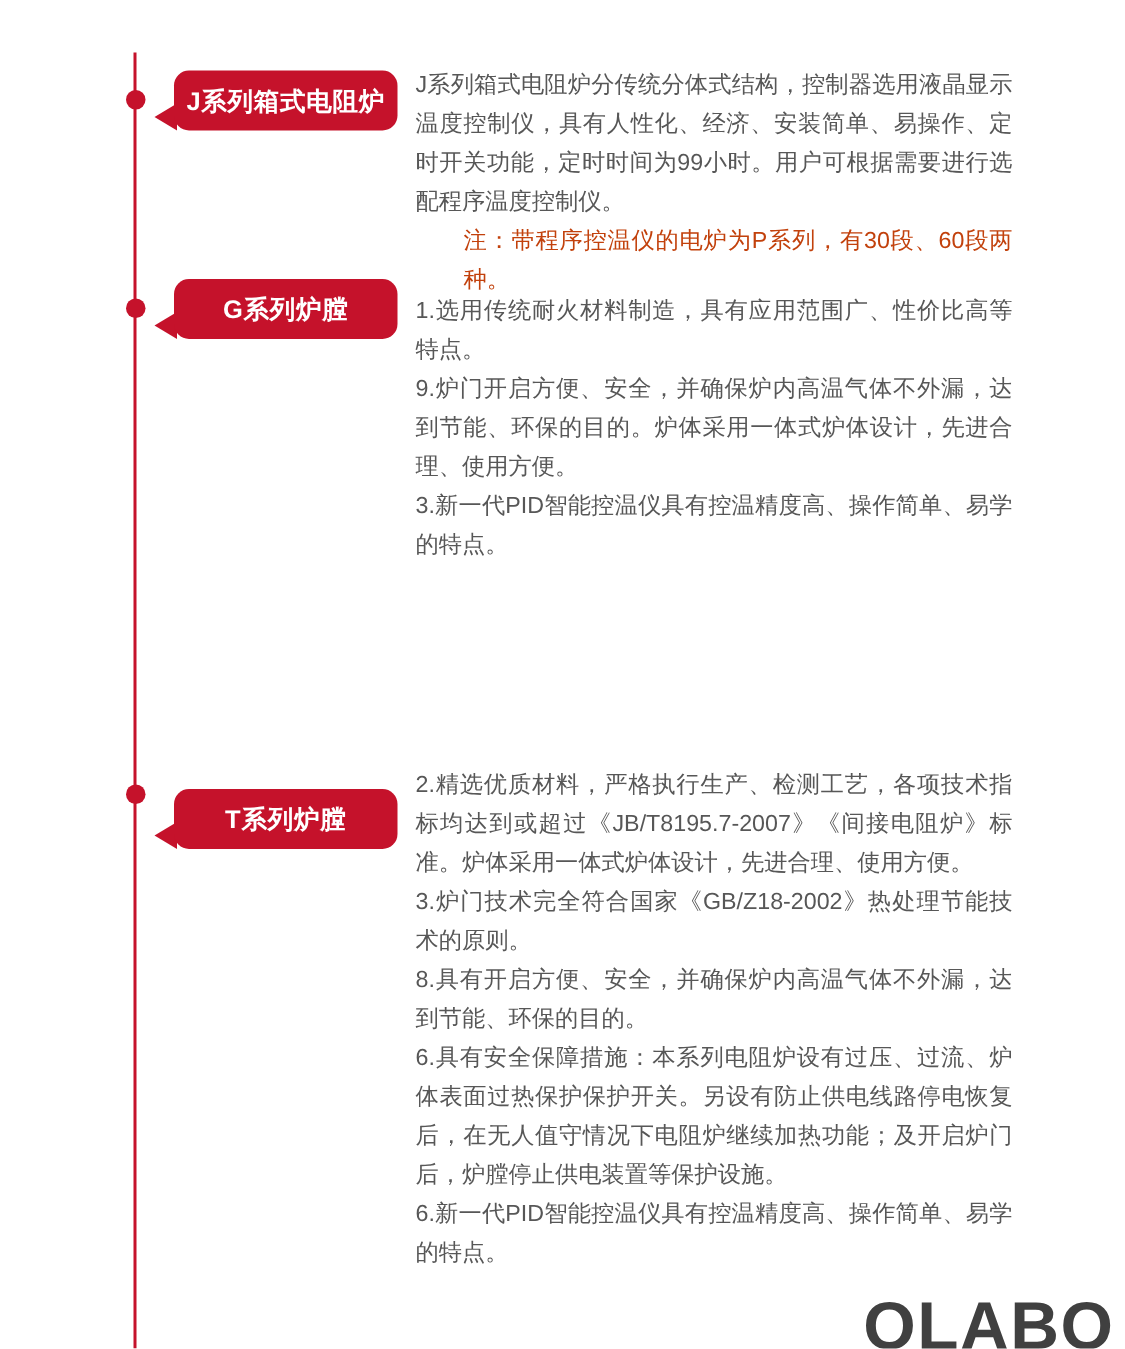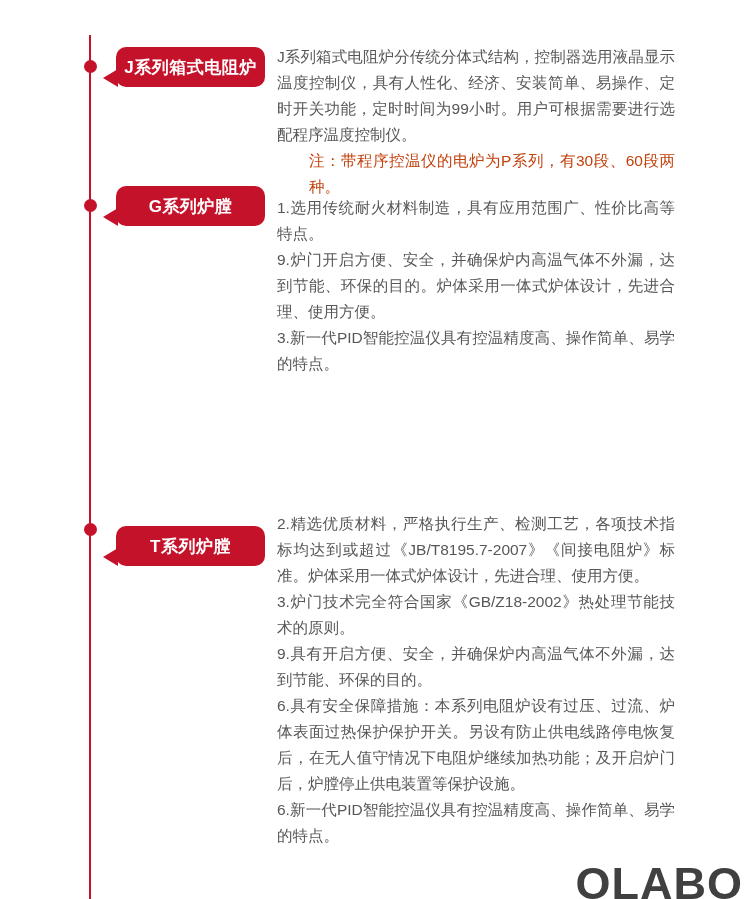--- a/index.html
+++ b/index.html
@@ -126,20 +126,20 @@
     <p>3.新一代PID智能控温仪具有控温精度高、操作简单、易学的特点。</p>
   </div>
 
   <div class="ribbon ribbon-3">
     <span class="ribbon-arrow"></span>
     <span class="ribbon-box">T系列炉膛</span>
   </div>
   <div class="content content-3">
     <p>2.精选优质材料，严格执行生产、检测工艺，各项技术指标均达到或超过《JB/T8195.7-2007》《间接电阻炉》标准。炉体采用一体式炉体设计，先进合理、使用方便。</p>
     <p>3.炉门技术完全符合国家《GB/Z18-2002》热处理节能技术的原则。</p>
-    <p>9.具有开启方便、安全，并确保炉内高温气体不外漏，达到节能、环保的目的。</p>
+    <p>8.具有开启方便、安全，并确保炉内高温气体不外漏，达到节能、环保的目的。</p>
     <p>6.具有安全保障措施：本系列电阻炉设有过压、过流、炉体表面过热保护保护开关。另设有防止供电线路停电恢复后，在无人值守情况下电阻炉继续加热功能；及开启炉门后，炉膛停止供电装置等保护设施。</p>
     <p>6.新一代PID智能控温仪具有控温精度高、操作简单、易学的特点。</p>
   </div>
 
   <div class="watermark">OLABO</div>
 
 </div>
 
 </body></html>

